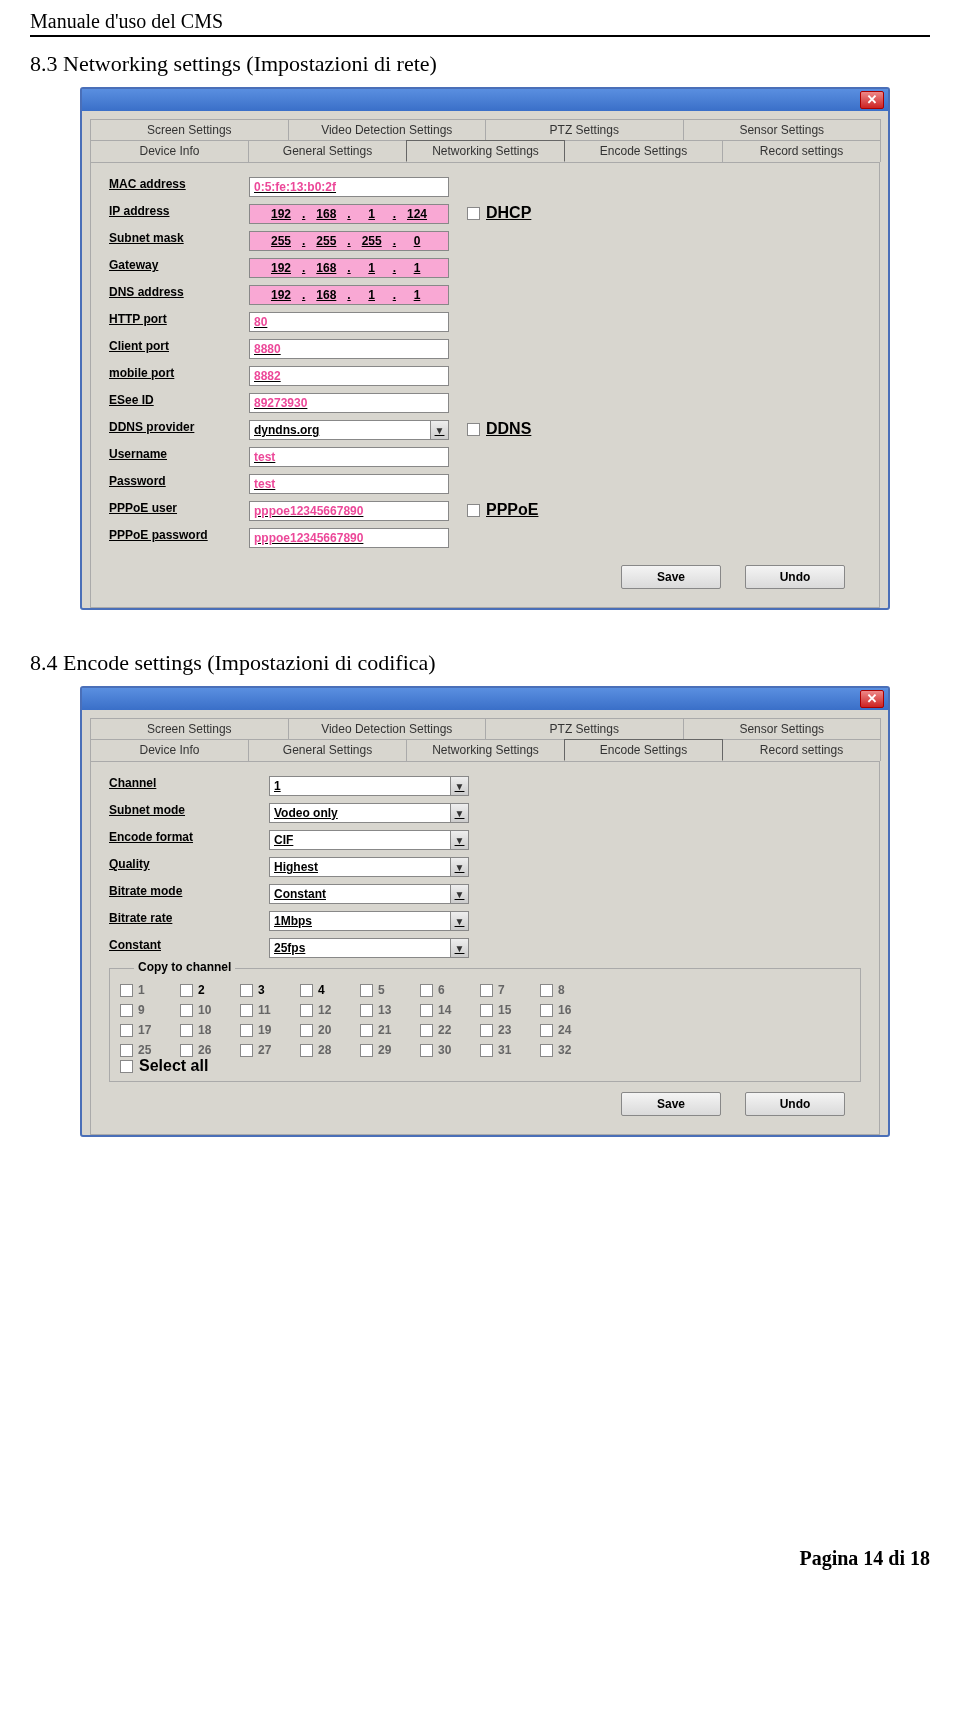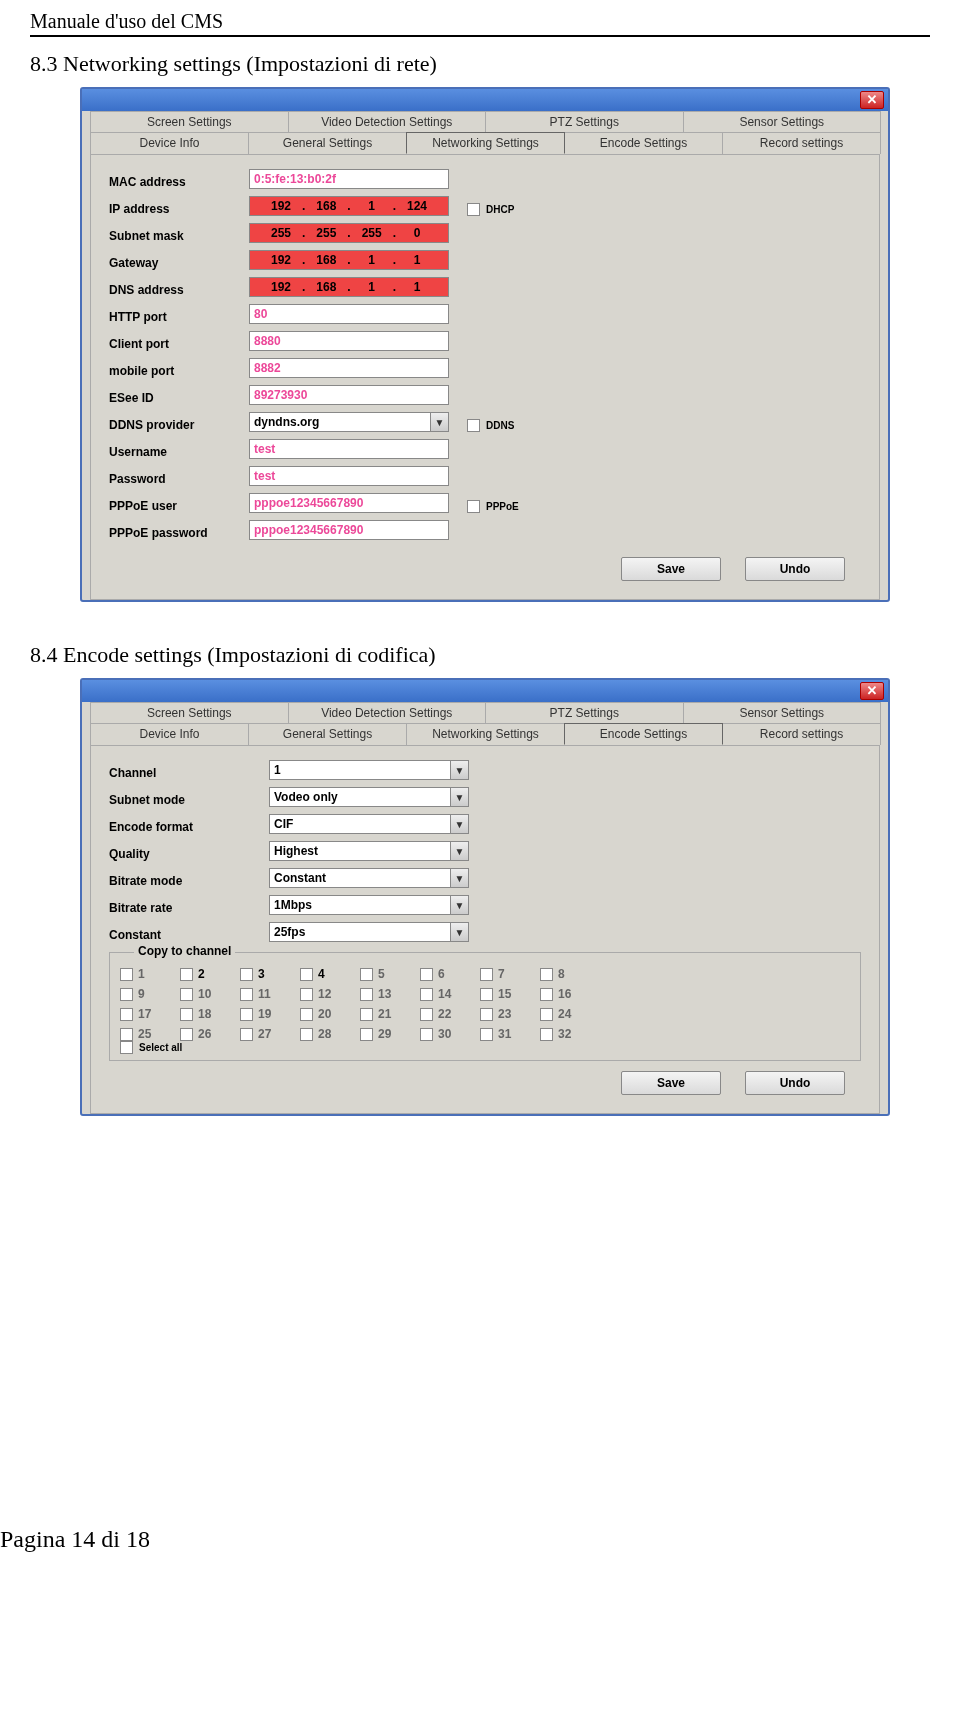--- a/index.html
+++ b/index.html
@@ -53,21 +53,21 @@
     border: 1px solid #a00;
     border-radius: 2px;
     color: #fff;
     text-align: center;
     line-height: 15px;
     font-weight: bold;
     font-size: 13px;
     cursor: pointer;
   }
   .tabs {
-    padding: 0 8px 0 8px;
+    padding: 8px 8px 0 8px;
   }
   .tabrow {
     display: flex;
   }
   .tab {
     flex: 1;
     text-align: center;
     border: 1px solid #aaa;
     border-bottom: none;
     background: #d8d6cf;
@@ -86,22 +86,23 @@
   }
   .tab-body {
     border: 1px solid #aaa;
     border-top: 1px solid #aaa;
     background: #d8d6cf;
     padding: 14px 18px 12px 18px;
     min-height: 200px;
   }
   .form-row {
     display: flex;
-    align-items: flex-end;
+    align-items: flex-start;
     margin-bottom: 7px;
+    text-decoration: underline;
   }
   .form-label {
     width: 140px;
     font-weight: bold;
     font-size: 12px;
     color: #000;
   }
   .text-input {
     width: 200px;
     height: 20px;
@@ -110,21 +111,21 @@
     font-size: 12px;
     font-weight: bold;
     padding: 0 4px;
     color: #ec4899;
     font-family: Tahoma, sans-serif;
   }
   .ip-input {
     width: 200px;
     height: 20px;
     border: 1px solid #888;
-    background: #ef4444;
+    background: #f9a8d4;
     display: flex;
     align-items: center;
     justify-content: center;
     font-size: 12px;
     font-weight: bold;
     color: #000;
   }
   .ip-input span { margin: 0 4px; }
   .ip-seg { width: 34px; text-align: center; }
   .select-wrap {
@@ -146,21 +147,21 @@
     display: flex;
     align-items: center;
     justify-content: center;
     color: #333;
     font-size: 10px;
   }
   .checkbox {
     display: inline-flex;
     align-items: center;
     margin-left: 18px;
-    font-size: 10px;
+    font-size: 16px;
     font-weight: bold;
   }
   .cb-box {
     width: 13px;
     height: 13px;
     border: 1px solid #888;
     background: #fff;
     margin-right: 6px;
     display: inline-block;
   }
@@ -212,25 +213,26 @@
   }
   .ch-item.enabled { color: #000; }
   .ch-item .cb-box { margin-right: 5px; }
   .select-all {
     font-size: 12px;
     font-weight: bold;
     display: flex;
     align-items: center;
   }
   .footer {
-    text-align: left;
+    text-align: right;
     font-family: "Times New Roman", serif;
-    font-size: 24px;
+    font-size: 20px;
     padding: 0 30px 20px 0;
     margin-top: 340px;
+    font-weight: bold;
   }
 </style>
 </head>
 <body>
 
 <div class="page">
   <div class="doc-header">Manuale d'uso del CMS</div>
   <div class="section-title">8.3 Networking settings (Impostazioni di rete)</div>
 
   <div class="window">

